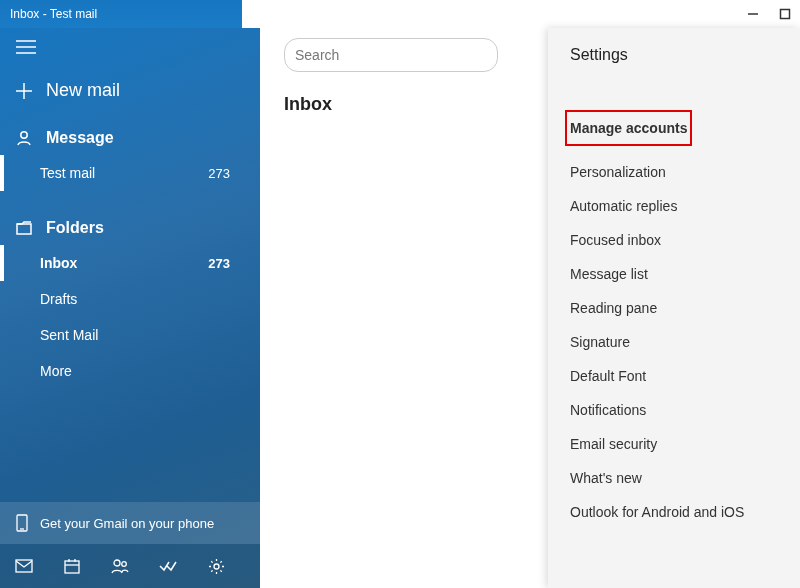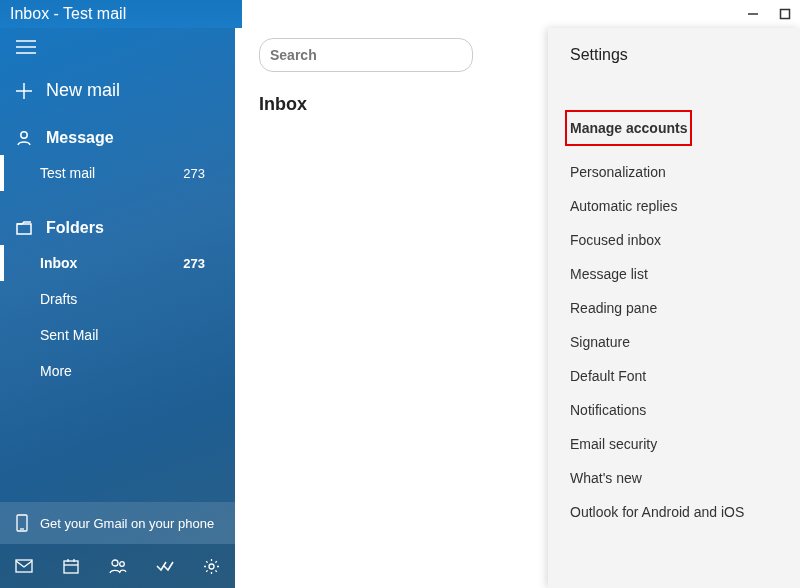--- a/index.html
+++ b/index.html
@@ -8,21 +8,21 @@
     width: 800px;
     height: 588px;
     overflow: hidden;
     background: #fff;
     position: relative;
   }
   .titlebar {
     height: 28px;
     display: flex;
     align-items: center;
-    font-size: 16px;
+    font-size: 12px;
     color: #fff;
   }
   .titlebar-left {
     width: 242px;
     background: linear-gradient(to bottom, #1776c0, #1a7bc6);
     height: 28px;
     display: flex;
     align-items: center;
     padding-left: 10px;
   }
@@ -39,21 +39,21 @@
   .win-btn {
     width: 14px; height: 14px;
     display: flex; align-items: center; justify-content: center;
   }
   .main {
     display: flex;
     height: 560px;
     position: relative;
   }
   .sidebar {
-    width: 235px;
+    width: 260px;
     background: linear-gradient(160deg, #1776c0 0%, #2a6ea8 40%, #1e5e93 70%, #2b5f84 100%);
     color: #fff;
     display: flex;
     flex-direction: column;
     position: relative;
   }
   .hamburger {
     padding: 12px 16px 8px 16px;
   }
   .hamburger svg { stroke: #fff; }
@@ -125,21 +125,20 @@
   .searchbox {
     height: 34px;
     border: 1px solid #ccc;
     border-radius: 14px;
     width: 214px;
     display: flex;
     align-items: center;
     padding: 0 10px;
     color: #777;
     font-size: 14px;
-    font-weight: bold;
   }
   .inbox-heading {
     margin-top: 22px;
     font-size: 18px;
     font-weight: 600;
     color: #222;
   }
   .settings-panel {
     position: absolute;
     top: 28px;

